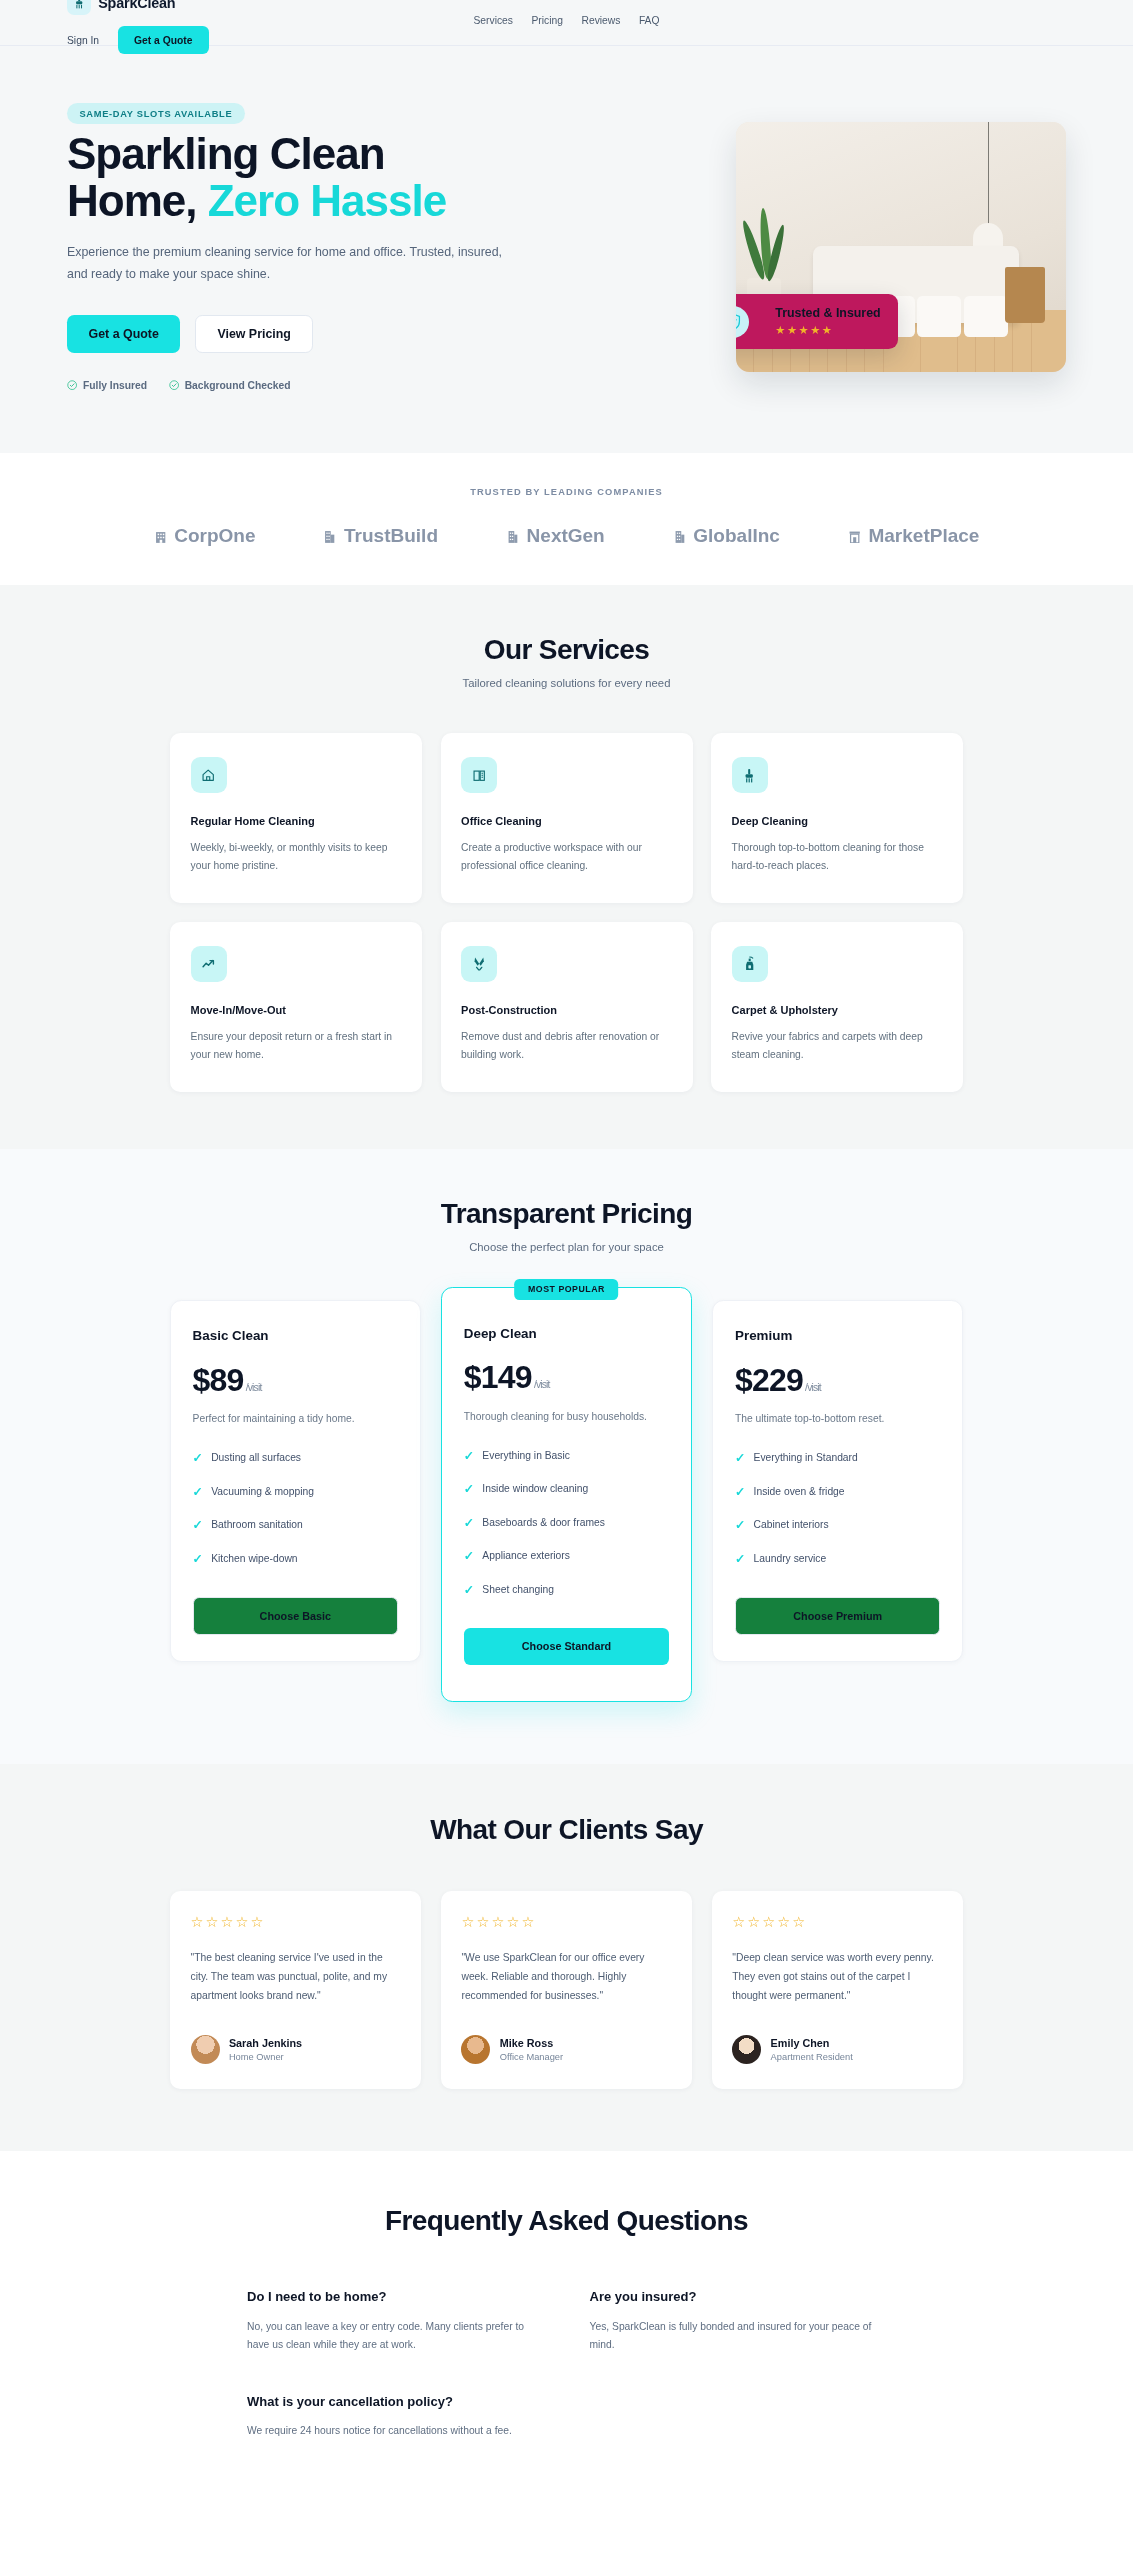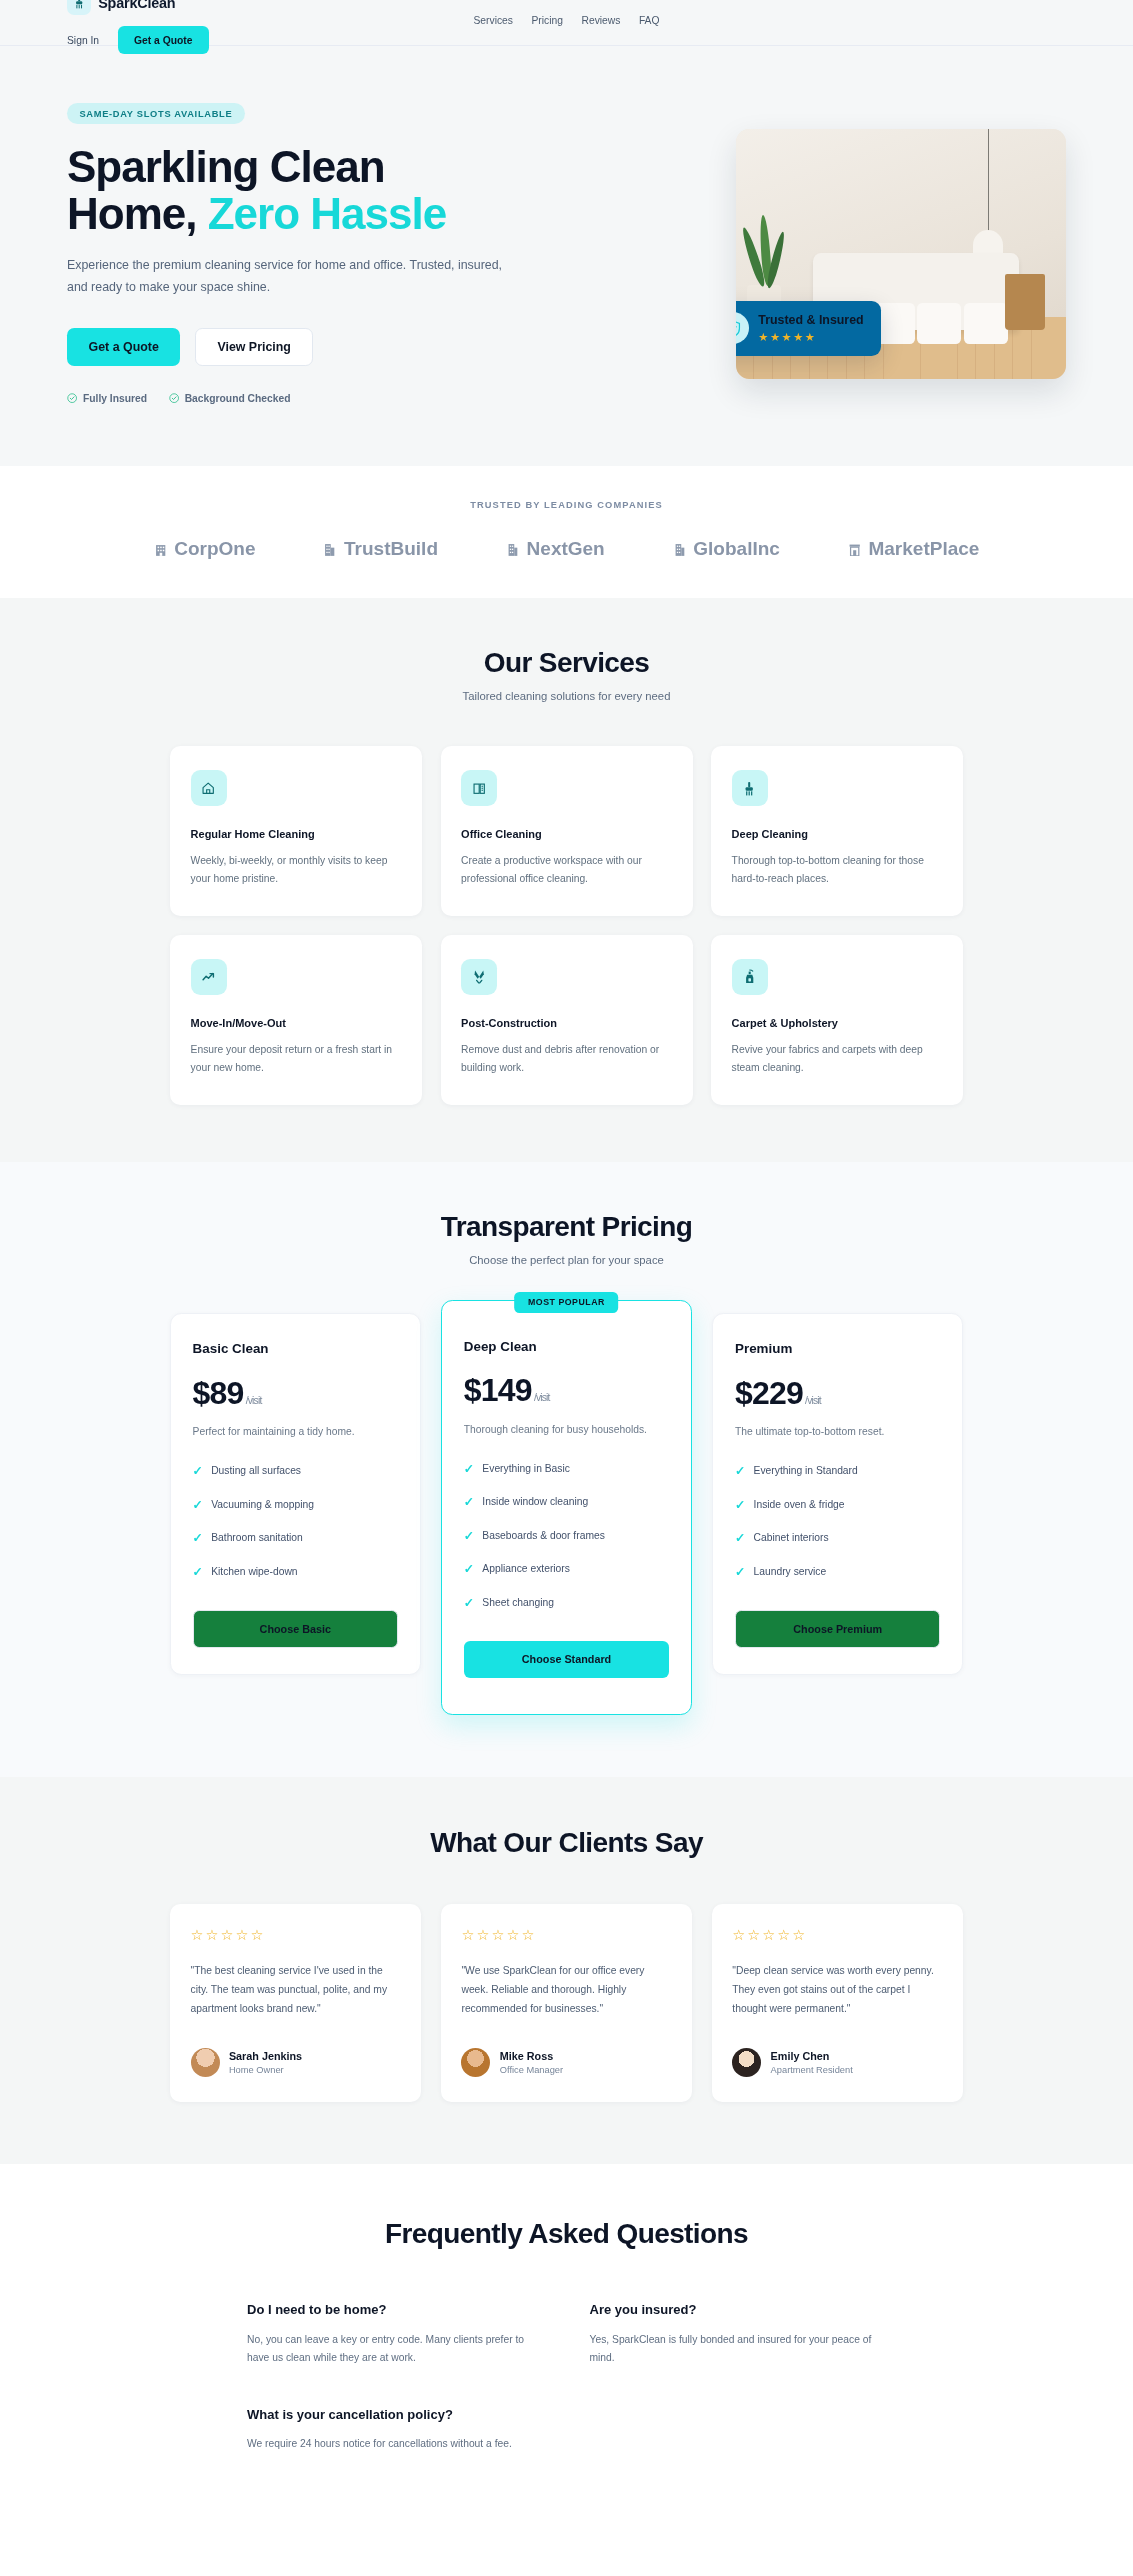--- a/index.html
+++ b/index.html
@@ -35,21 +35,21 @@
     font-family:inherit;
   }
 
   
   .hero { background:#f5f7f8; padding:57px 0 62px; }
   .hero-inner { width:999px; margin:0 auto; display:flex; align-items:center; gap:20.6px; }
   .hero-left { width:515px; }
   .pill {
     display:inline-block; background:#cdf3f5; color:#0e7e86;
     font-size:9.3px; font-weight:bold; letter-spacing:0.7px;
-    padding:5.7px 12.4px; border-radius:515px; margin-bottom:20px;
+    padding:5.7px 12.4px; border-radius:515px; margin-bottom:7px;
   }
   h1.hero-title {
     font-size:44px; line-height:1.06; font-weight:bold; letter-spacing:-1px;
     color:#0d1526;
   }
   h1.hero-title .accent { color:#17d8d8; }
   .hero-sub { margin-top:17.5px; font-size:12.4px; line-height:1.75; color:#55657b; max-width:448px; }
   .hero-btns { margin-top:29px; display:flex; gap:14.4px; }
   .btn-hero { font-size:12.4px; font-weight:bold; padding:11.3px 21.6px; border-radius:7.2px; cursor:pointer; font-family:inherit; }
   .btn-cyan { background:#18e2e2; color:#0d1524; border:none; }
@@ -67,22 +67,22 @@
   .ph-floor { position:absolute; left:0; right:0; bottom:0; height:62px;
      background:repeating-linear-gradient(90deg,#e0bd8c 0 17.5px,#d6b080 17.5px 18.5px); }
   .ph-sofa { position:absolute; left:77px; bottom:49px; width:206px; height:77px; background:#f4f1ec; border-radius:8.2px 8.2px 4.1px 4.1px; box-shadow:0 3.1px 5.2px rgba(0,0,0,.08);}
   .ph-cush { position:absolute; bottom:35px; width:44px; height:41px; background:#fbf9f6; border-radius:5.2px; }
   .ph-lamp-cord { position:absolute; right:77px; top:0; width:1px; height:103px; background:#7c7a74; }
   .ph-lamp { position:absolute; right:63px; top:101px; width:30px; height:37px; background:#f6f3ee; border-radius:15.5px 15.5px 13.4px 13.4px; }
   .ph-plant-pot { position:absolute; left:11.3px; bottom:49px; width:34px; height:45px; background:#efe9e0; border-radius:4.1px 4.1px 9.3px 9.3px;}
   .ph-leaf { position:absolute; background:#3f7a3c; border-radius:50% 50% 50% 50%/60% 60% 40% 40%; }
   .ph-table { position:absolute; right:20.6px; bottom:49px; width:40px; height:56px; background:#b5874f; border-radius:2.1px 2.1px 4.1px 4.1px; }
   .trust-card {
-    position:absolute; left:-30px; bottom:23px; background:#0369a1; border-radius:9.3px;
-    padding:11.3px 17.5px 11.3px 11.3px; display:flex; align-items:center; gap:9px;
+    position:absolute; left:-30px; bottom:23px; background:#be185d; border-radius:9.3px;
+    padding:11.3px 17.5px 11.3px 11.3px; display:flex; align-items:center; gap:26px;
     box-shadow:0 8.2px 23px rgba(20,30,50,.16);
   }
   .trust-ic { width:32px; height:32px; border-radius:50%; background:#c9f1f7; display:flex; align-items:center; justify-content:center; }
   .trust-title { font-size:12.4px; font-weight:bold; color:#0d1526; }
   .trust-stars { margin-top:3.6px; font-size:11.3px; color:#f0b429; letter-spacing:1.5px; }
 
   
   .logos { background:#ffffff; padding:34px 0 38px; }
   .logos-label {
     text-align:center; font-size:9.3px; letter-spacing:1.1px; font-weight:bold;

